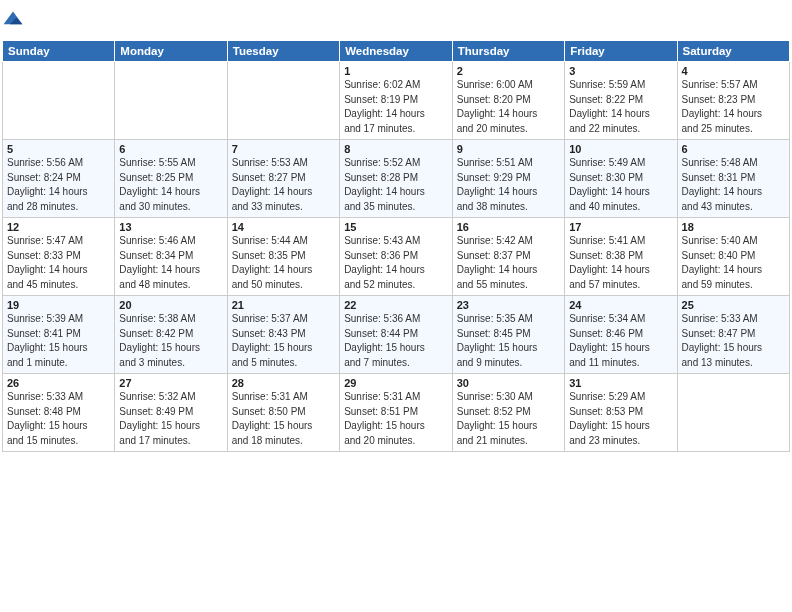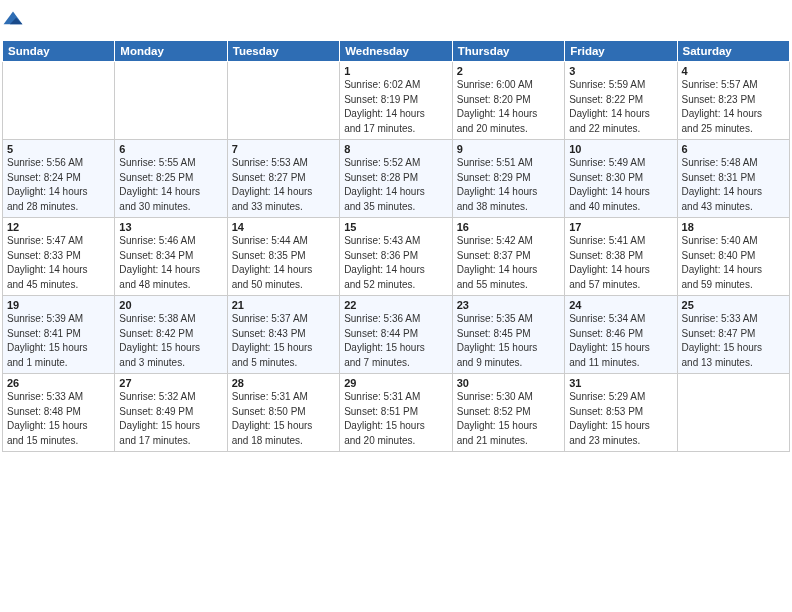--- a/index.html
+++ b/index.html
@@ -162,21 +162,21 @@
 and 30 minutes.</span></td>
           <td><span class="day-num">7</span><span class="day-info" style="white-space: pre-line;">Sunrise: 5:53 AM
 Sunset: 8:27 PM
 Daylight: 14 hours
 and 33 minutes.</span></td>
           <td><span class="day-num">8</span><span class="day-info" style="white-space: pre-line;">Sunrise: 5:52 AM
 Sunset: 8:28 PM
 Daylight: 14 hours
 and 35 minutes.</span></td>
           <td><span class="day-num">9</span><span class="day-info" style="white-space: pre-line;">Sunrise: 5:51 AM
-Sunset: 8:29 PM
+Sunset: 9:29 PM
 Daylight: 14 hours
 and 38 minutes.</span></td>
           <td><span class="day-num">10</span><span class="day-info" style="white-space: pre-line;">Sunrise: 5:49 AM
 Sunset: 8:30 PM
 Daylight: 14 hours
 and 40 minutes.</span></td>
           <td><span class="day-num">6</span><span class="day-info" style="white-space: pre-line;">Sunrise: 5:48 AM
 Sunset: 8:31 PM
 Daylight: 14 hours
 and 43 minutes.</span></td>

